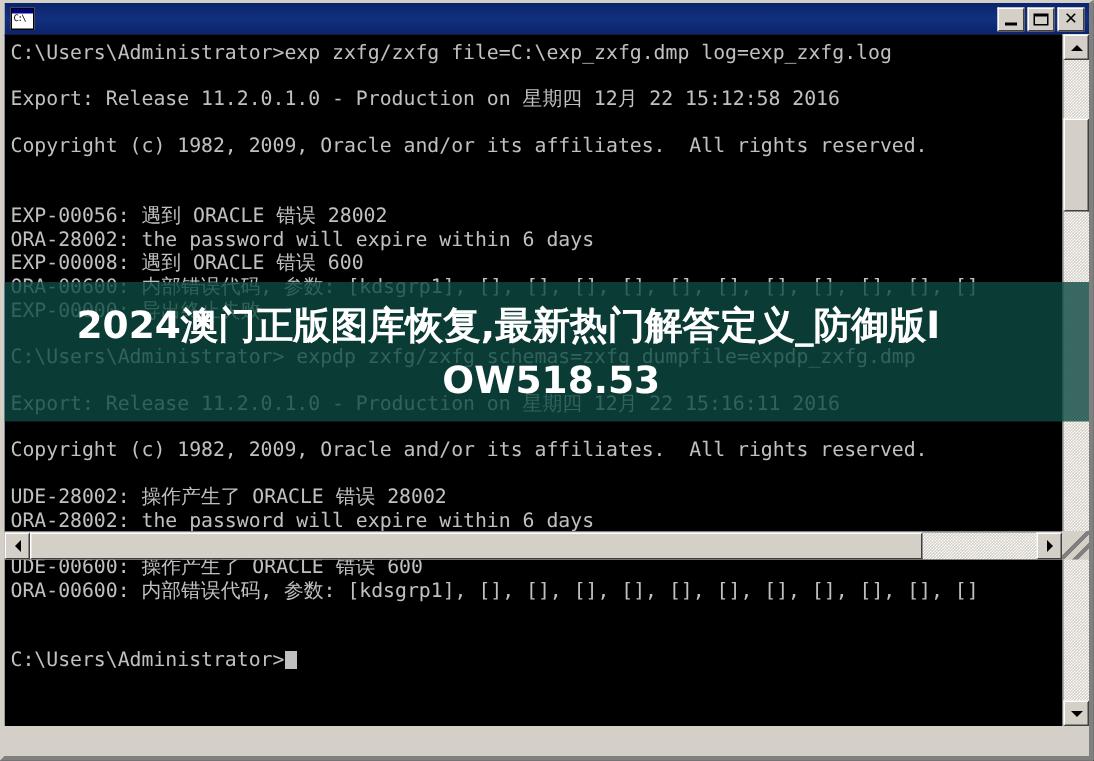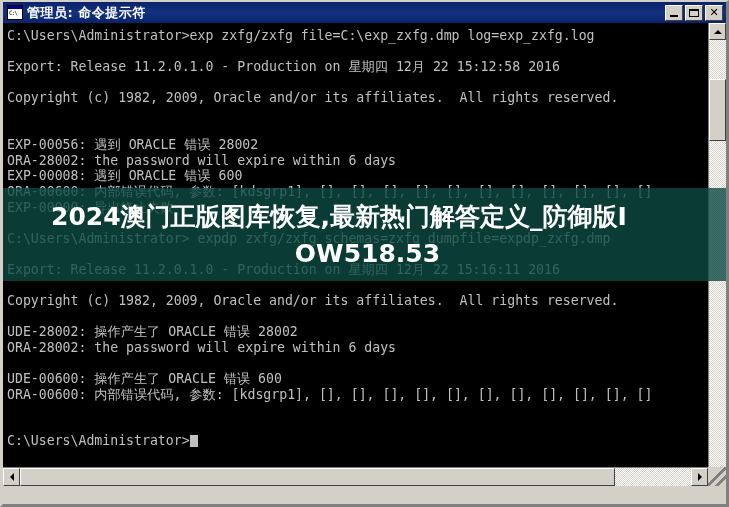--- a/index.html
+++ b/index.html
@@ -120,21 +120,21 @@
     font-weight: bold;
     line-height: 14px;
   }
 
   
   #client {
     position: absolute;
     left: 0;
     top: 21px;
     width: 723px;
-    height: 463px;
+    height: 350px;
     background: #3b82f6;
   }
   #console {
     position: absolute;
     left: 0;
     top: 0;
     width: 705px;
     height: 461px;
     background: #000000;
     overflow: hidden;
@@ -274,21 +274,20 @@
 </style>
 </head>
 <body>
 
 <div id="window">
 
   <div id="titlebar">
     <div class="tb-icon">
       <span class="glyph">C:\</span>
     </div>
-    <div class="tb-title">管理员: 命令提示符</div>
     <div class="tb-spacer"></div>
     <div class="tb-buttons">
       <div class="tb-btn min"></div>
       <div class="tb-btn max"></div>
       <div class="tb-btn close">
           <span>✕</span>
         </div>
     </div>
   </div>
 

